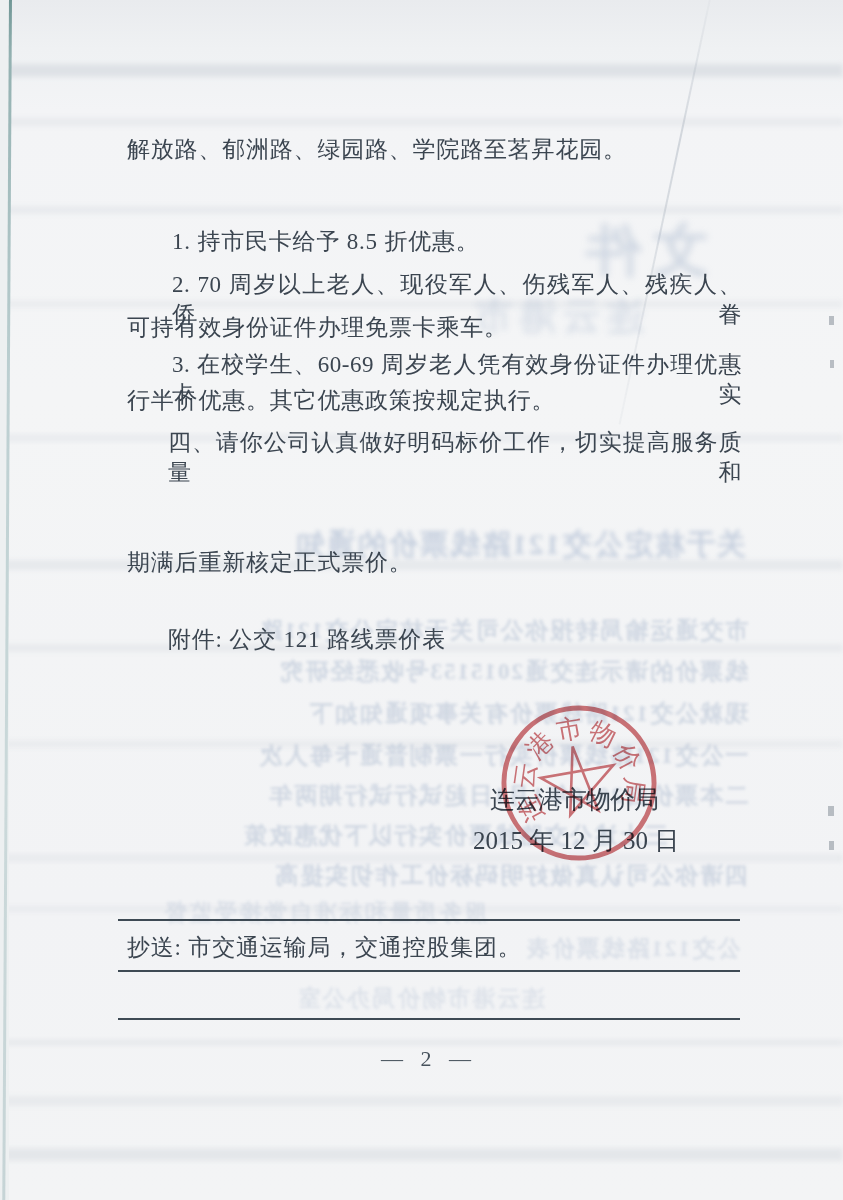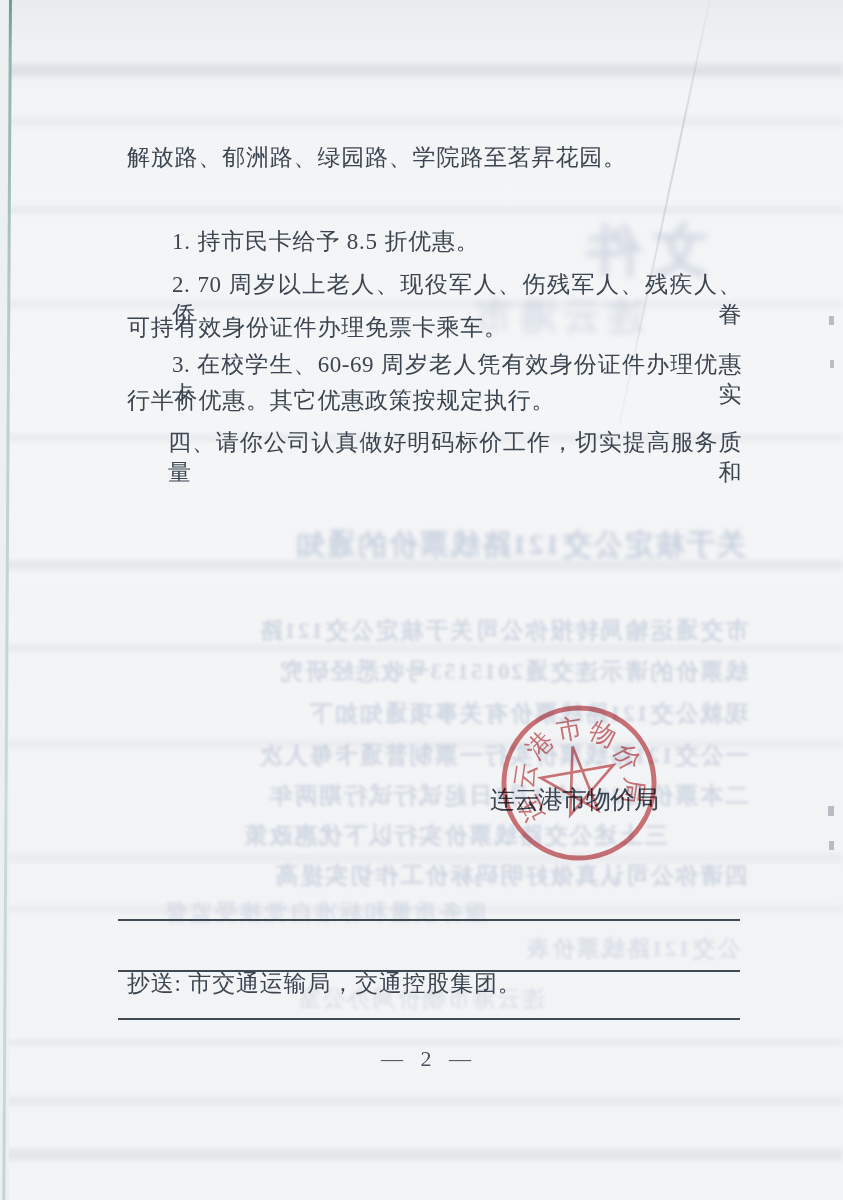--- a/index.html
+++ b/index.html
@@ -84,46 +84,49 @@
   <div class="ghost" style="left:150px;top:657px;width:598px">线票价的请示连交通2015153号收悉经研究</div>
   <div class="ghost" style="left:107px;top:699px;width:641px">现就公交121路线票价有关事项通知如下</div>
   <div class="ghost" style="left:107px;top:741px;width:641px">一公交121路线票价实行一票制普通卡每人次</div>
   <div class="ghost" style="left:107px;top:781px;width:641px">二本票价自2016年1月1日起试行试行期两年</div>
   <div class="ghost" style="left:107px;top:821px;width:560px">三上述公交路线票价实行以下优惠政策</div>
   <div class="ghost" style="left:107px;top:861px;width:641px">四请你公司认真做好明码标价工作切实提高</div>
   <div class="ghost" style="left:107px;top:898px;width:380px;opacity:.6">服务质量和标准自觉接受监督</div>
   <div class="ghost" style="left:430px;top:934px;width:310px;opacity:.7">公交121路线票价表</div>
   <div class="ghost" style="left:300px;top:984px;width:245px;opacity:.6">连云港市物价局办公室</div>
 
-  <div class="bline" style="left:127px;top:143px">解放路、郁洲路、绿园路、学院路至茗昇花园。</div>
+  <div class="bline" style="left:127px;top:135px">解放路、郁洲路、绿园路、学院路至茗昇花园。</div>
   <div class="bline" style="left:172px;top:227px">1. 持市民卡给予 8.5 折优惠。</div>
   <div class="bline j" style="left:172px;top:270px;width:570px">2. 70 周岁以上老人、现役军人、伤残军人、残疾人、侨眷</div>
   <div class="bline" style="left:127px;top:313px">可持有效身份证件办理免票卡乘车。</div>
   <div class="bline j" style="left:172px;top:350px;width:570px">3. 在校学生、60-69 周岁老人凭有效身份证件办理优惠卡实</div>
   <div class="bline" style="left:127px;top:386px">行半价优惠。其它优惠政策按规定执行。</div>
   <div class="bline j" style="left:168px;top:428px;width:574px">四、请你公司认真做好明码标价工作，切实提高服务质量和</div>
+  <div class="bline" style="left:127px;top:548px">期满后重新核定正式票价。</div>
 
+  <div class="bline" style="left:168px;top:625px">附件: 公交 121 路线票价表</div>
 
   <div class="sig" style="left:490px;top:783px;letter-spacing:-1px">连云港市物价局</div>
+  <div class="sig" style="left:473px;top:824px">2015 年 12 月 30 日</div>
 
   <svg class="seal" viewBox="0 0 164 166">
     <g transform="rotate(-10 82 83)" opacity="0.82">
       <circle cx="82" cy="83" r="75" fill="none" stroke="#c4494f" stroke-width="5"></circle>
       <path d="M82 46 L96.2 113.2 L45.1 71.4 L118.9 71.4 L67.8 113.2 Z" fill="none" stroke="#c4494f" stroke-width="2.6" stroke-linejoin="miter"></path>
       <g font-size="26" fill="#c4494f" text-anchor="middle" font-family="'Liberation Serif','DejaVu Serif',serif">
         <text x="82" y="37" transform="rotate(-108 82 83)">连</text>
         <text x="82" y="37" transform="rotate(-72 82 83)">云</text>
         <text x="82" y="37" transform="rotate(-36 82 83)">港</text>
         <text x="82" y="37">市</text>
         <text x="82" y="37" transform="rotate(36 82 83)">物</text>
         <text x="82" y="37" transform="rotate(72 82 83)">价</text>
         <text x="82" y="37" transform="rotate(108 82 83)">局</text>
       </g>
     </g>
   </svg>
 
   <div class="rule" style="top:919px"></div>
-  <div class="fline" style="left:127px;top:968px">抄送: 市交通运输局，交通控股集团。</div>
+  <div class="fline" style="left:127px;top:932px">抄送: 市交通运输局，交通控股集团。</div>
   <div class="rule" style="top:970px"></div>
   <div class="rule" style="top:1018px"></div>
   <div class="pagenum" style="top:1046px">— 2 —</div>
 
 </div>
 
 </body></html>

